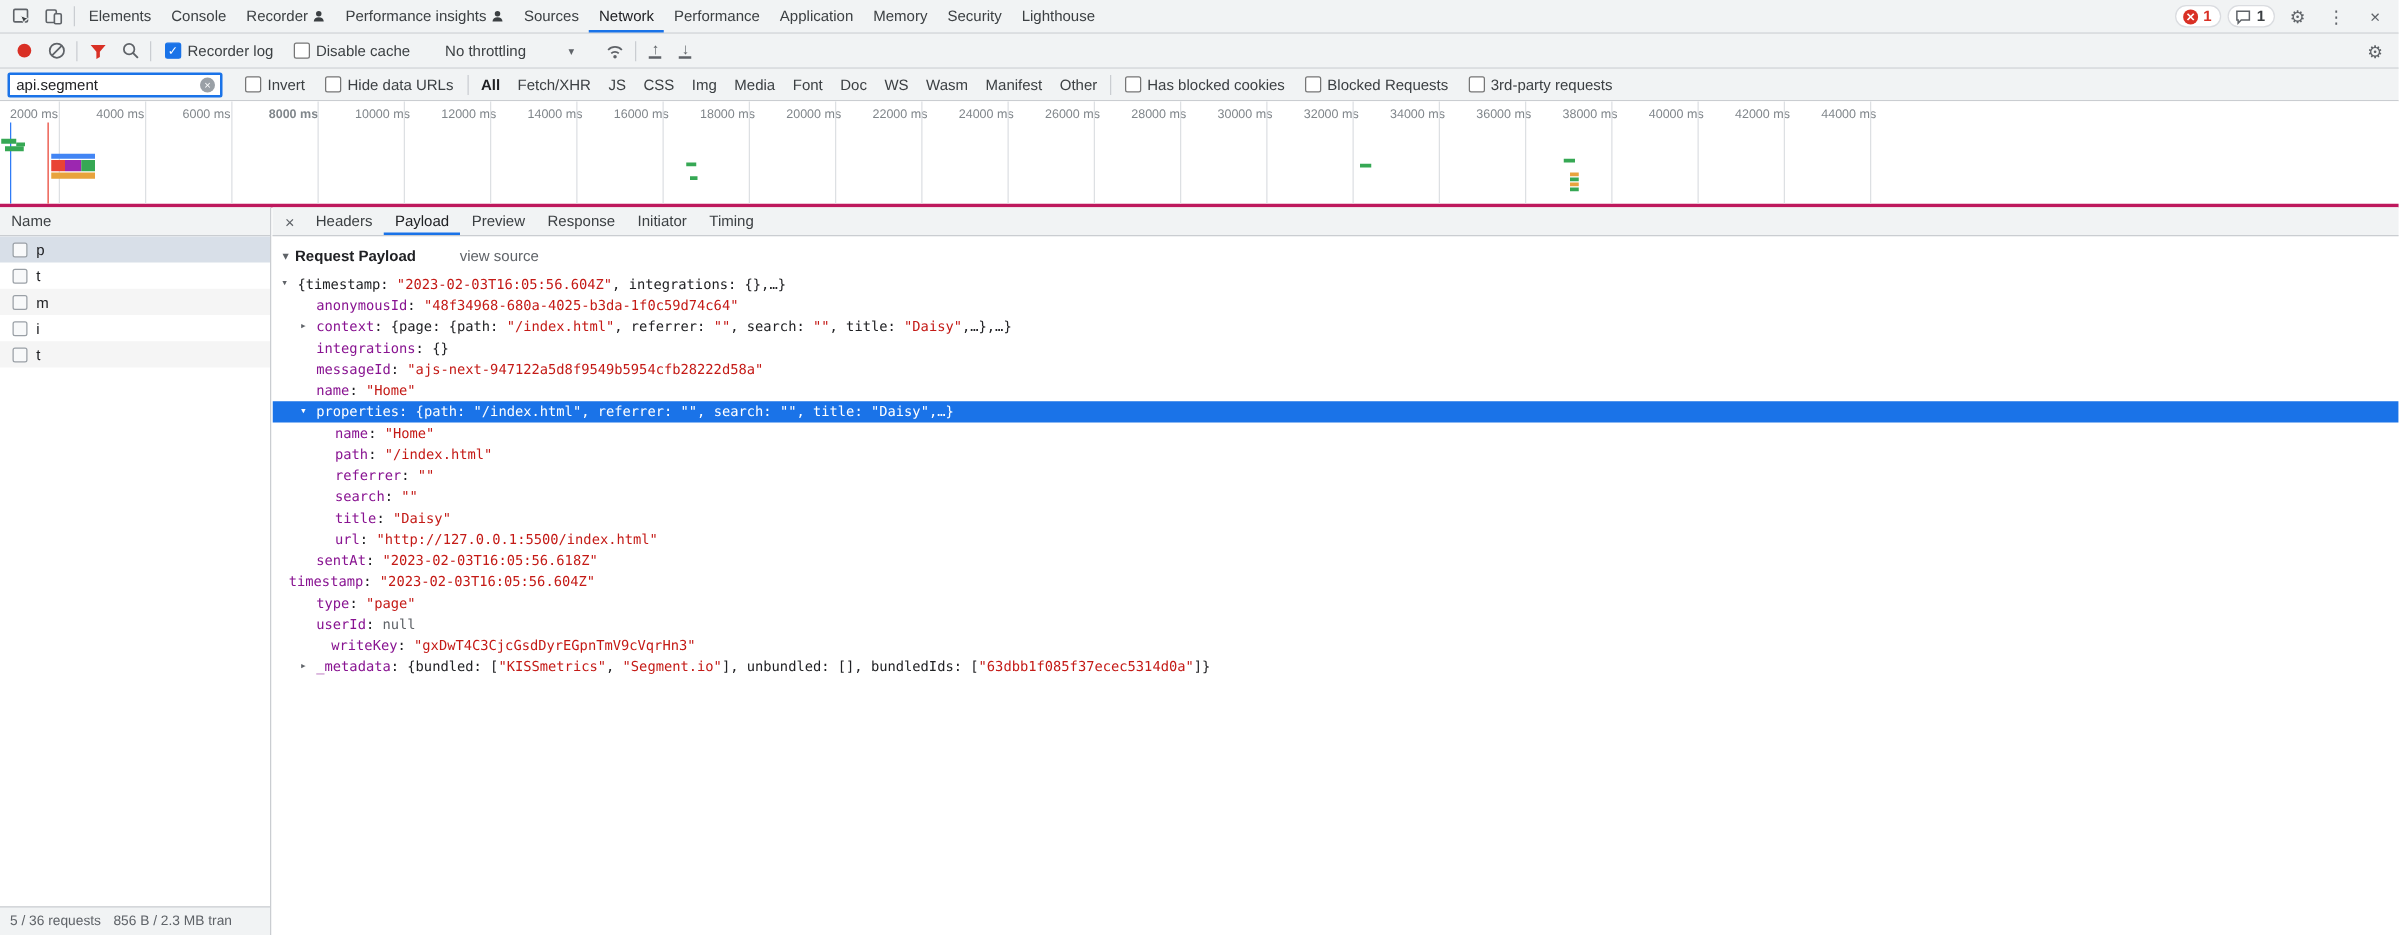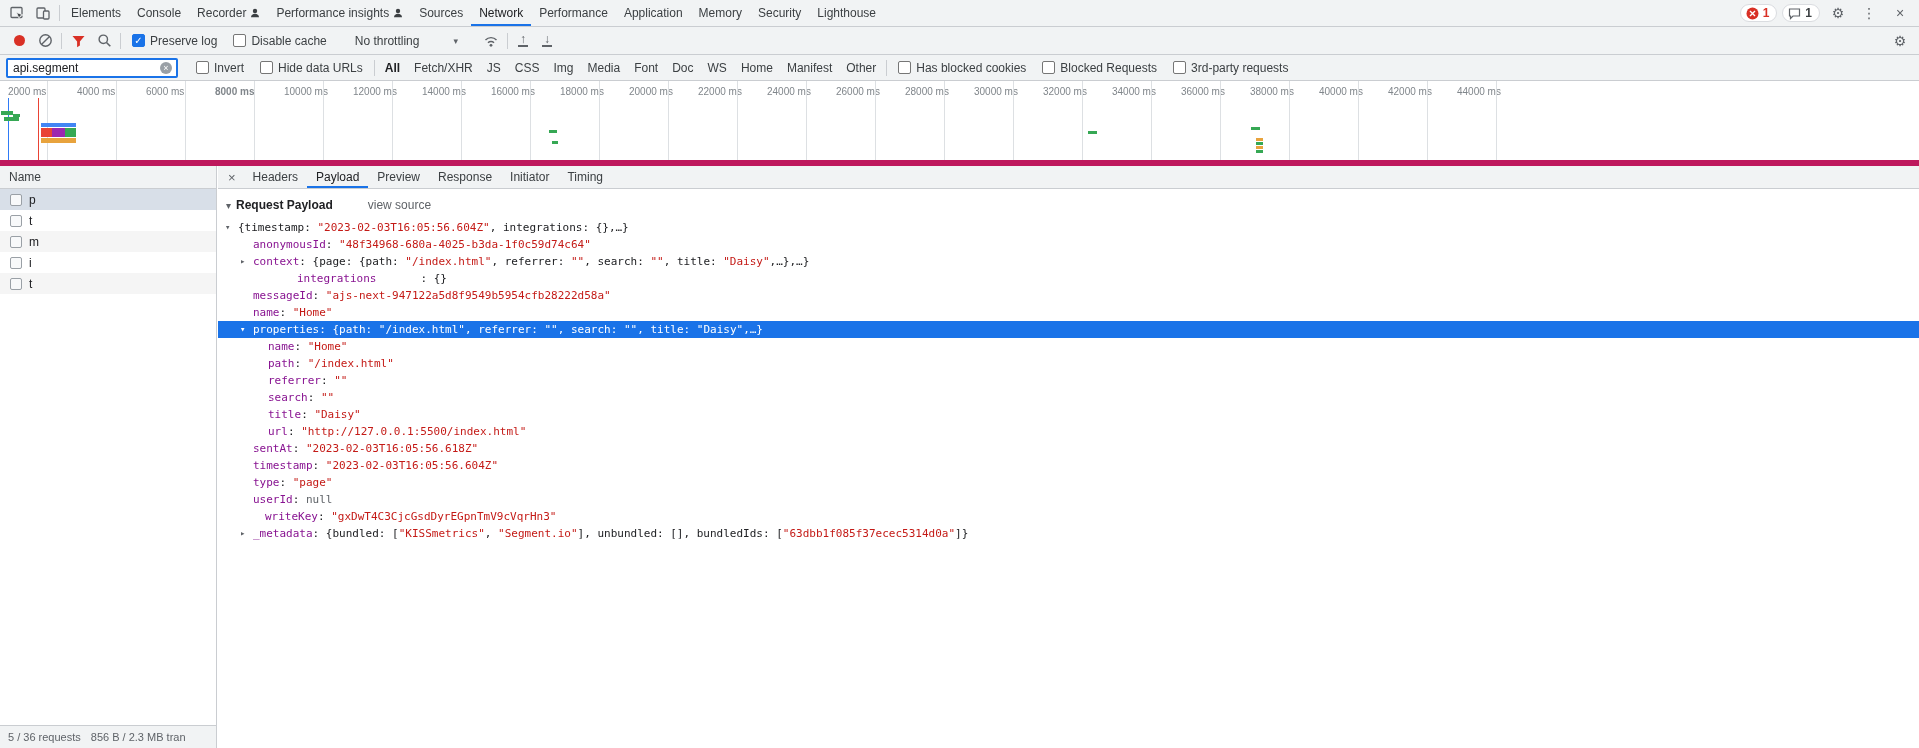--- a/index.html
+++ b/index.html
@@ -33,21 +33,21 @@
   .arrow-io .glyph { font-size:12px; line-height:10px; }
   .arrow-io .base { width:10px; height:0; border-bottom:2px solid #5f6368; margin-top:1px; }
   .spacer { flex:1; }
 
   #filter-bar { height:26px; }
   .filter-box { display:inline-flex; align-items:center; justify-content:space-between; width:172px; height:20px; border:2px solid #1a73e8; border-radius:2px; background:#fff; padding:0 4px 0 5px; margin-right:10px; cursor:text; }
   .clear-circle { width:12px; height:12px; border-radius:50%; background:#9aa0a6; color:#fff; font-size:9px; line-height:12px; text-align:center; cursor:pointer; }
   .ftype { margin:0 7px; color:#3c4043; cursor:pointer; white-space:nowrap; }
   .ftype.selected { font-weight:bold; color:#202124; }
 
-  #overview { position:relative; height:85px; border-bottom:6px solid #be185d; background:#fff; overflow:hidden; cursor:pointer; }
+  #overview { position:relative; height:85px; border-bottom:3px solid #be185d; background:#fff; overflow:hidden; cursor:pointer; }
   .tick-label { position:absolute; top:5px; font-size:10px; color:#80868b; white-space:nowrap; }
   .tick-line { position:absolute; top:0; bottom:0; width:1px; background:#dde0e3; }
   .marker-line { position:absolute; top:17px; bottom:0; width:1px; }
   .wmark { position:absolute; }
 
   #left-panel { position:absolute; top:166px; left:0; bottom:0; width:217px; border-right:1px solid #cacdd1; background:#fff; display:flex; flex-direction:column; }
   .col-header { height:23px; background:#f1f3f4; border-bottom:1px solid #cacdd1; display:flex; align-items:center; padding:0 9px; color:#3c4043; flex:none; }
   #request-rows { flex:1; overflow:hidden; }
   .req-row { height:21px; display:flex; align-items:center; gap:7px; padding:0 10px; color:#202124; cursor:pointer; }
   .req-row.odd { background:#f5f5f5; }
@@ -185,21 +185,21 @@
   </span>
   <span class="icon-btn">
     <svg width="15" height="15" viewBox="0 0 15 15">
         <circle cx="6.3" cy="6.3" r="4.2" fill="none" stroke="#5f6368" stroke-width="1.4"></circle>
         <line x1="9.5" y1="9.5" x2="13.3" y2="13.3" stroke="#5f6368" stroke-width="1.6"></line>
       </svg>
   </span>
   <span class="vsep"></span>
   <label class="cb-label">
     <span class="cb checked">✓</span>
-    <span>Preserve log</span>
+    <span>Recorder log</span>
   </label>
   <label class="cb-label">
     <span class="cb"></span>
     <span>Disable cache</span>
   </label>
   <span class="throttle">
     <span>No throttling</span>
     <span class="caret">▾</span>
   </span>
   <span class="icon-btn">
@@ -239,21 +239,21 @@
   <div id="filter-types" style="display:flex;align-items:center;">
       <span class="ftype selected">All</span>
       <span class="ftype">Fetch/XHR</span>
       <span class="ftype">JS</span>
       <span class="ftype">CSS</span>
       <span class="ftype">Img</span>
       <span class="ftype">Media</span>
       <span class="ftype">Font</span>
       <span class="ftype">Doc</span>
       <span class="ftype">WS</span>
-      <span class="ftype">Home</span>
+      <span class="ftype">Wasm</span>
       <span class="ftype">Manifest</span>
       <span class="ftype">Other</span>
     </div>
   <span class="vsep"></span>
   <label class="cb-label">
     <span class="cb"></span>
     <span>Has blocked cookies</span>
   </label>
   <label class="cb-label">
     <span class="cb"></span>
@@ -411,21 +411,21 @@
           <span class="seg-p">: {page: {path: </span>
           <span class="seg-s">"/index.html"</span>
           <span class="seg-p">, referrer: </span>
           <span class="seg-s">""</span>
           <span class="seg-p">, search: </span>
           <span class="seg-s">""</span>
           <span class="seg-p">, title: </span>
           <span class="seg-s">"Daisy"</span>
           <span class="seg-p">,…},…}</span>
         </div>
-        <div class="tree-row" style="padding-left: 22px; gap: 44px;">
+        <div class="tree-row" style="padding-left: 22px;">
           <span class="expander"></span>
           <span class="seg-k">integrations</span>
           <span class="seg-p">: {}</span>
         </div>
         <div class="tree-row" style="padding-left: 22px;">
           <span class="expander"></span>
           <span class="seg-k">messageId</span>
           <span class="seg-p">: </span>
           <span class="seg-s">"ajs-next-947122a5d8f9549b5954cfb28222d58a"</span>
         </div>
@@ -483,21 +483,21 @@
           <span class="seg-k">url</span>
           <span class="seg-p">: </span>
           <span class="seg-s">"http://127.0.0.1:5500/index.html"</span>
         </div>
         <div class="tree-row" style="padding-left: 22px;">
           <span class="expander"></span>
           <span class="seg-k">sentAt</span>
           <span class="seg-p">: </span>
           <span class="seg-s">"2023-02-03T16:05:56.618Z"</span>
         </div>
-        <div class="tree-row" style="padding-left: 22px;">
+        <div class="tree-row" style="">
           <span class="expander"></span>
           <span class="seg-k">timestamp</span>
           <span class="seg-p">: </span>
           <span class="seg-s">"2023-02-03T16:05:56.604Z"</span>
         </div>
         <div class="tree-row" style="padding-left: 22px;">
           <span class="expander"></span>
           <span class="seg-k">type</span>
           <span class="seg-p">: </span>
           <span class="seg-s">"page"</span>

